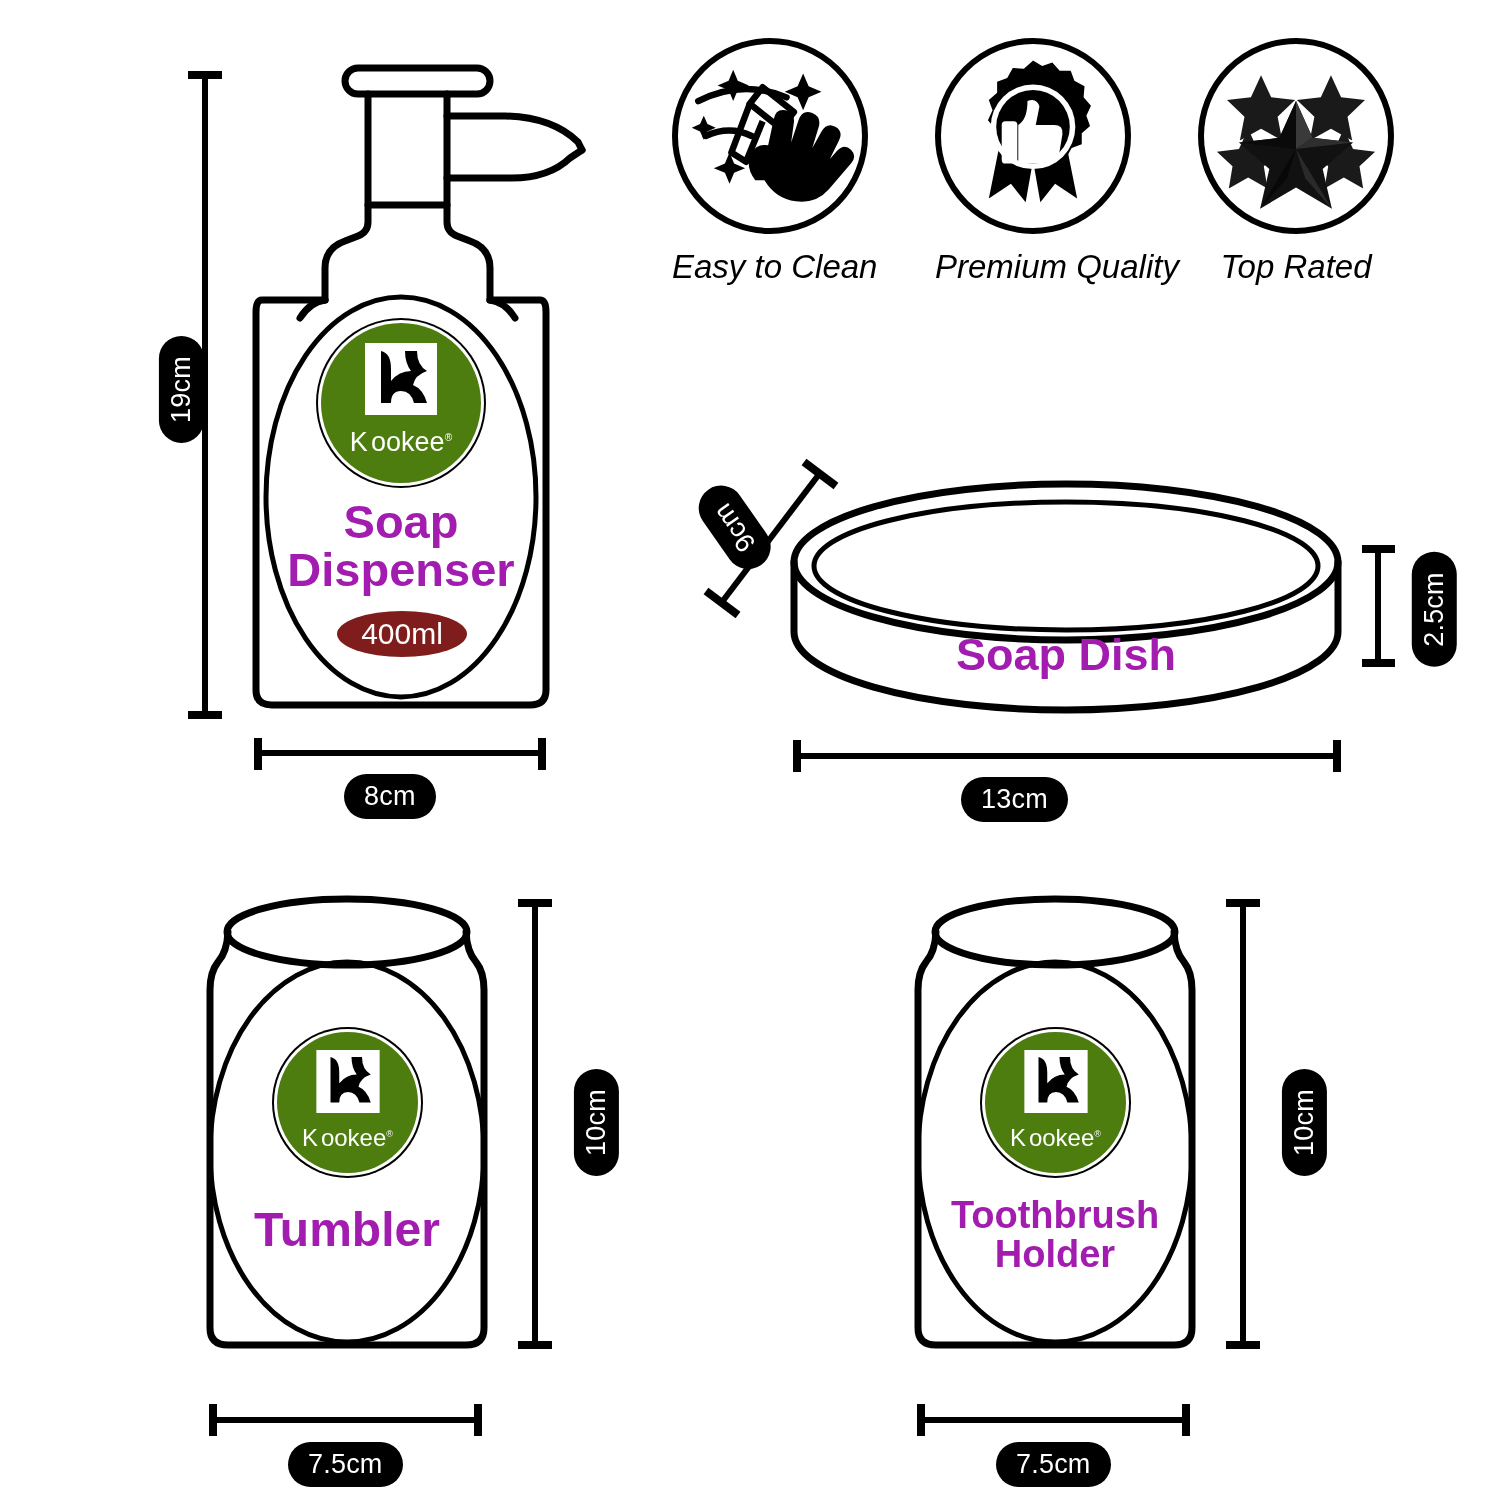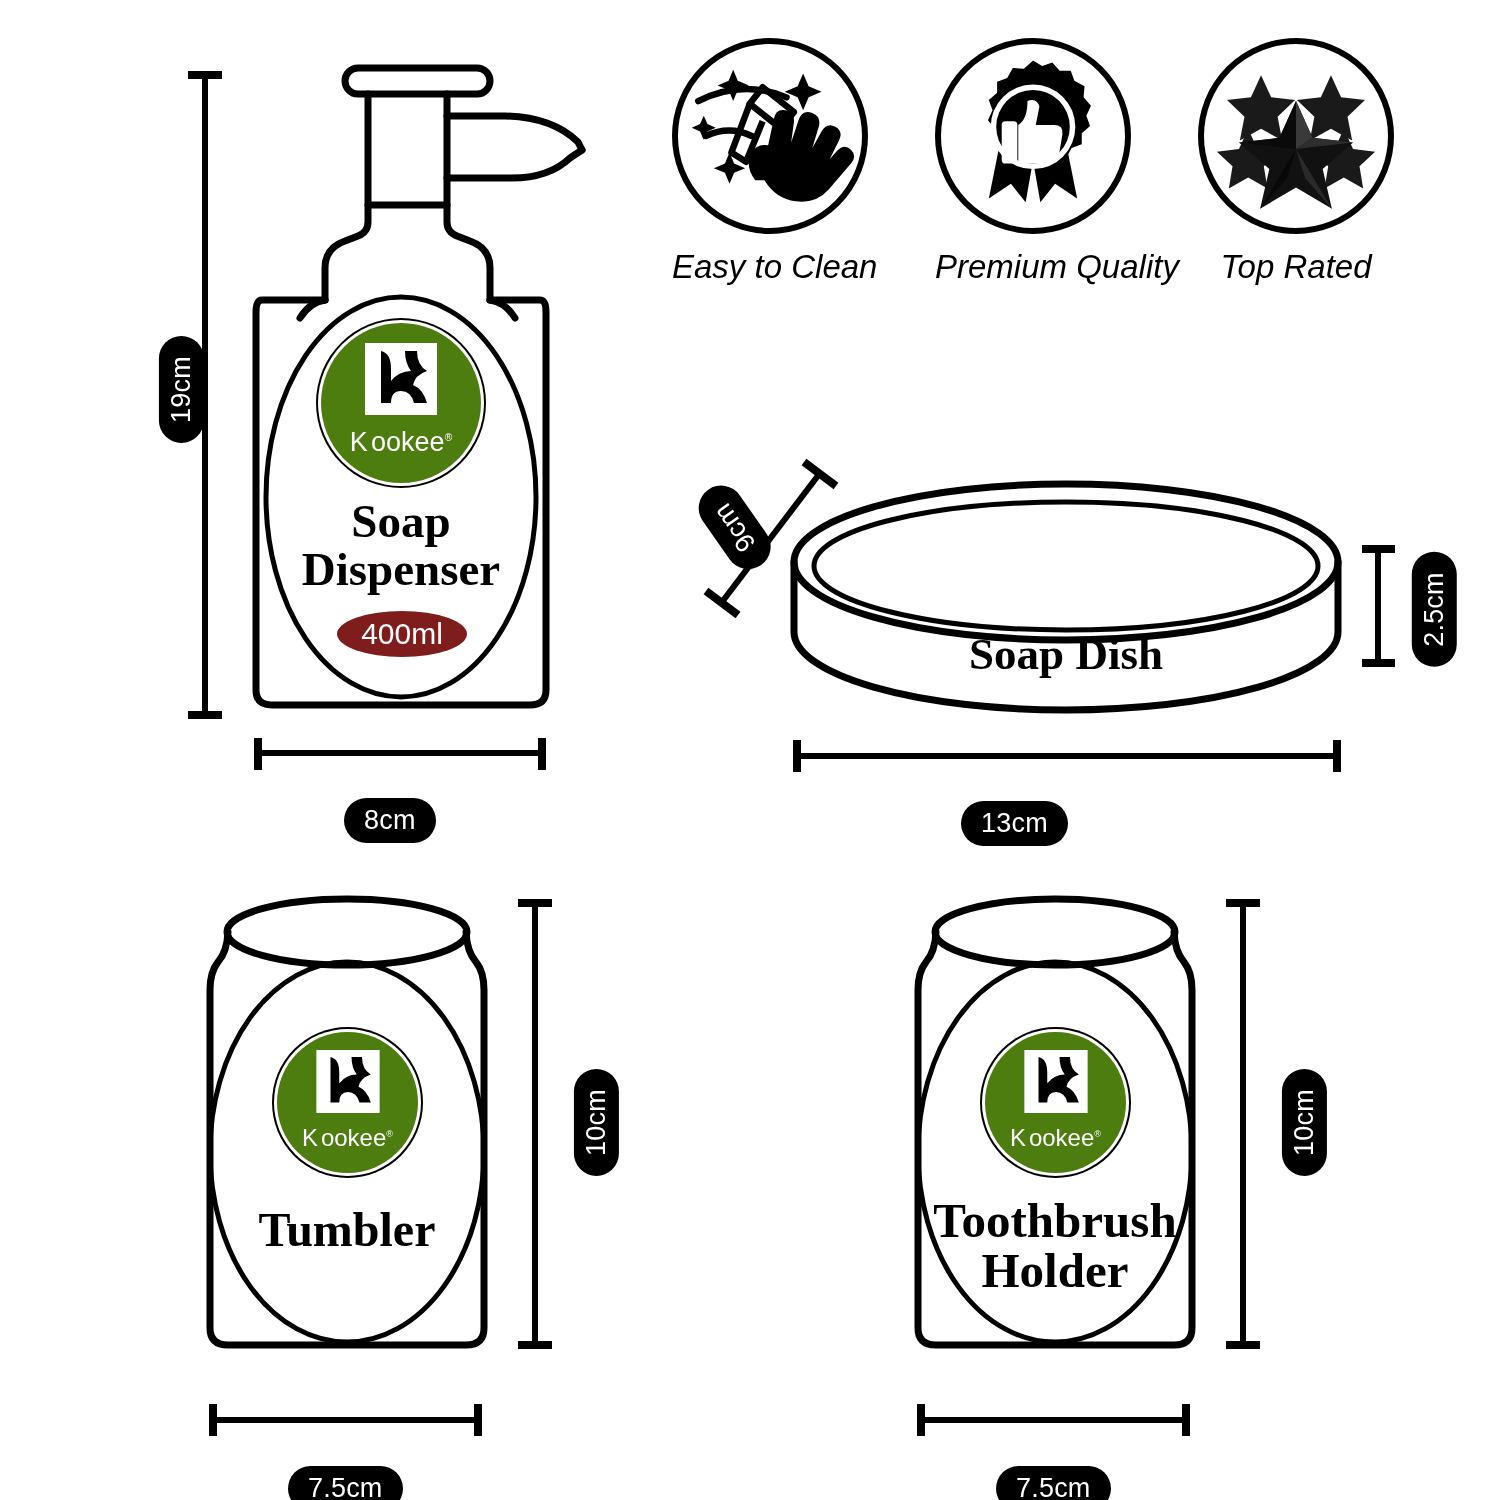--- a/index.html
+++ b/index.html
@@ -13,28 +13,28 @@
 
   
   .pill{
     position:absolute;background:#000;color:#fff;
     border-radius:999px;
     display:flex;align-items:center;justify-content:center;
     font-family:"Liberation Sans", sans-serif;
     font-weight:400;letter-spacing:.2px;white-space:nowrap;
     line-height:1;
   }
-  .pill.h{padding:9px 20px;font-size:27px;margin-top:24px;}
+  .pill.h{padding:9px 20px;font-size:27px;}
   .pill.v{padding:9px 20px;font-size:27px;transform-origin:center center;}
 
   
   .prodlabel{
     position:absolute;text-align:center;
-    font-family:Liberation Serif, serif;
-    font-weight:700;color:#000000;line-height:1.02;
+    font-family:Liberation Sans, sans-serif;
+    font-weight:700;color:#a21caf;line-height:1.02;
     white-space:pre-line;
   }
 
   
   .volbadge{
     position:absolute;background:#7f1d1d;color:#fff;
     border-radius:50%;
     display:flex;align-items:center;justify-content:center;
     font-family:"Liberation Sans", sans-serif;
     font-size:30px;line-height:1;
@@ -295,21 +295,21 @@
         <rect x="0" y="0" width="72" height="72" fill="#fff"></rect>
         <path d="M16 8 q10 2 10 18 l0 12 q8 -10 20 -10 q-6 -8 -6 -20 l12 0
                  q0 14 10 20 q-12 4 -14 14 q10 4 14 18 l-13 0
                  q-3 -12 -13 -12 q-10 0 -10 12 l-10 0 z" fill="#000"></path>
       </svg>
     </div>
     <div class="wordmark" style="top:92px;font-size:24px;">
       <span class="k">K</span><span>ookee</span><span class="reg">®</span>
     </div>
   </div>
-  <div class="prodlabel" style="left:905px;top:1196px;width:300px;font-size:49px;">Toothbrush
+  <div class="prodlabel" style="left:905px;top:1196px;width:300px;font-size:38px;">Toothbrush
 Holder</div>
 
   <div class="pill v" style="left:128px;top:367px;transform:rotate(-90deg);">19cm</div>
   <div class="pill h" style="left:344px;top:774px;">8cm</div>
 
   <div class="pill v" style="left:689px;top:505px;transform:rotate(-125deg);">9cm</div>
   <div class="pill v" style="left:1377px;top:587px;transform:rotate(-90deg);">2.5cm</div>
   <div class="pill h" style="left:961px;top:777px;">13cm</div>
 
   <div class="pill v" style="left:543px;top:1100px;transform:rotate(-90deg);">10cm</div>

